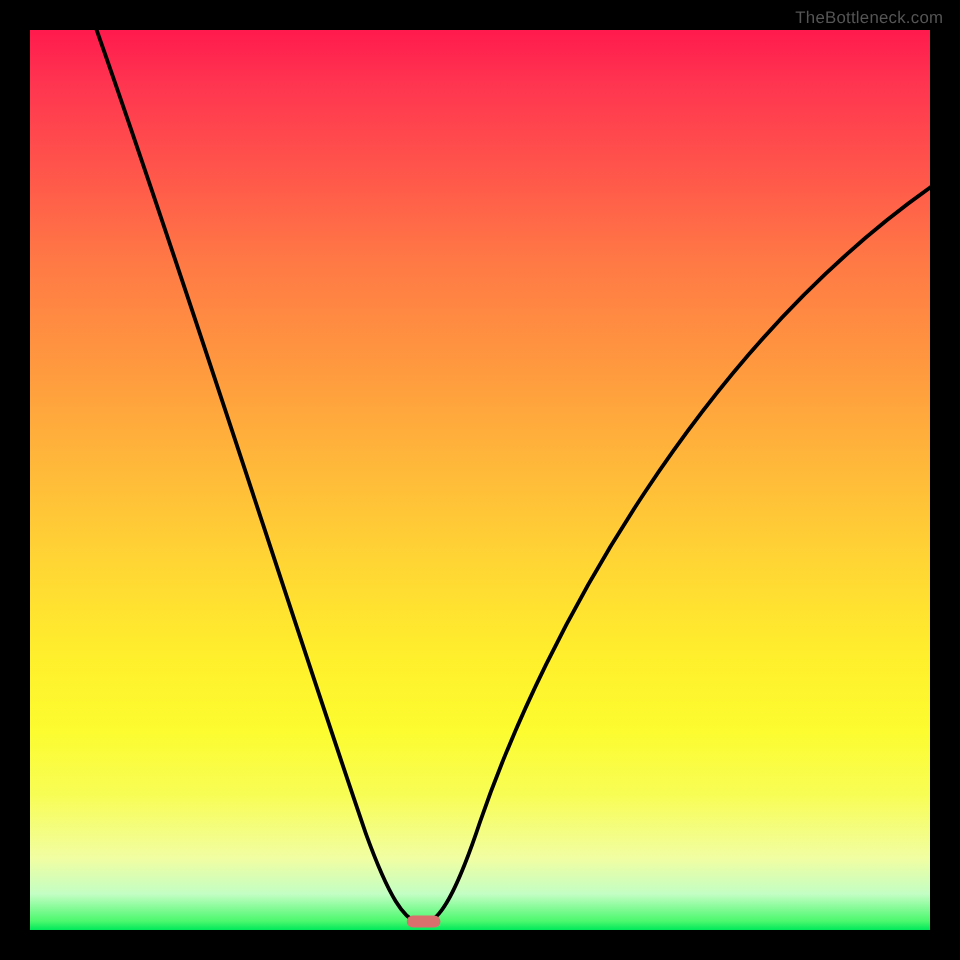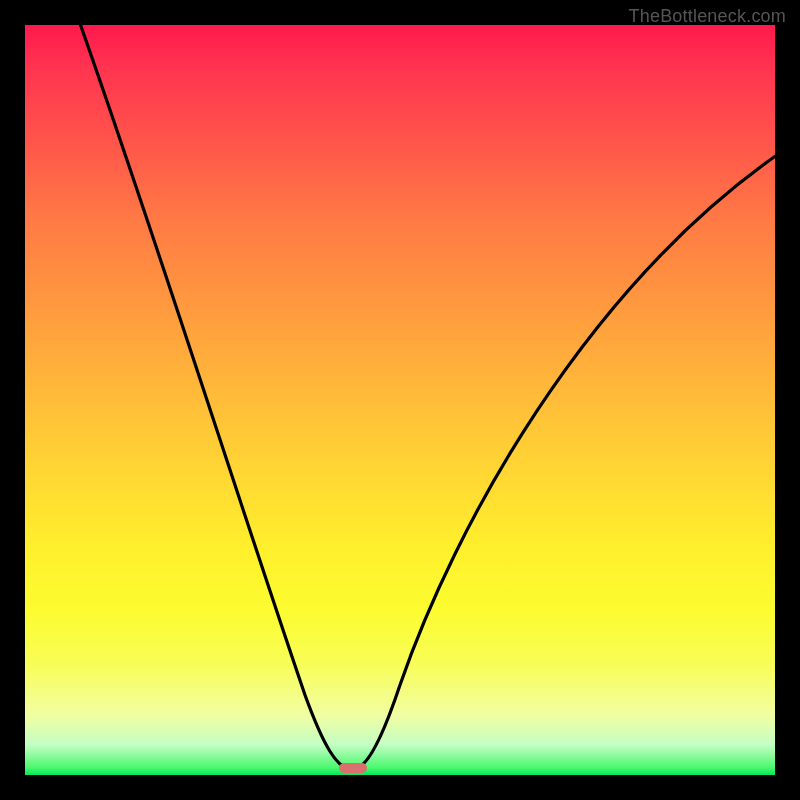--- a/index.html
+++ b/index.html
@@ -8,21 +8,21 @@
     position: relative;
     width: 800px;
     height: 800px;
     background: #000;
   }
   .watermark {
     position: absolute;
     top: 6px;
     right: 14px;
     font-family: Arial, Helvetica, sans-serif;
-    font-size: 18px;
+    font-size: 14px;
     font-weight: 500;
     color: #555;
     letter-spacing: 0.2px;
     z-index: 10;
   }
   .plot-area {
     position: absolute;
     left: 25px;
     top: 25px;
     width: 750px;

